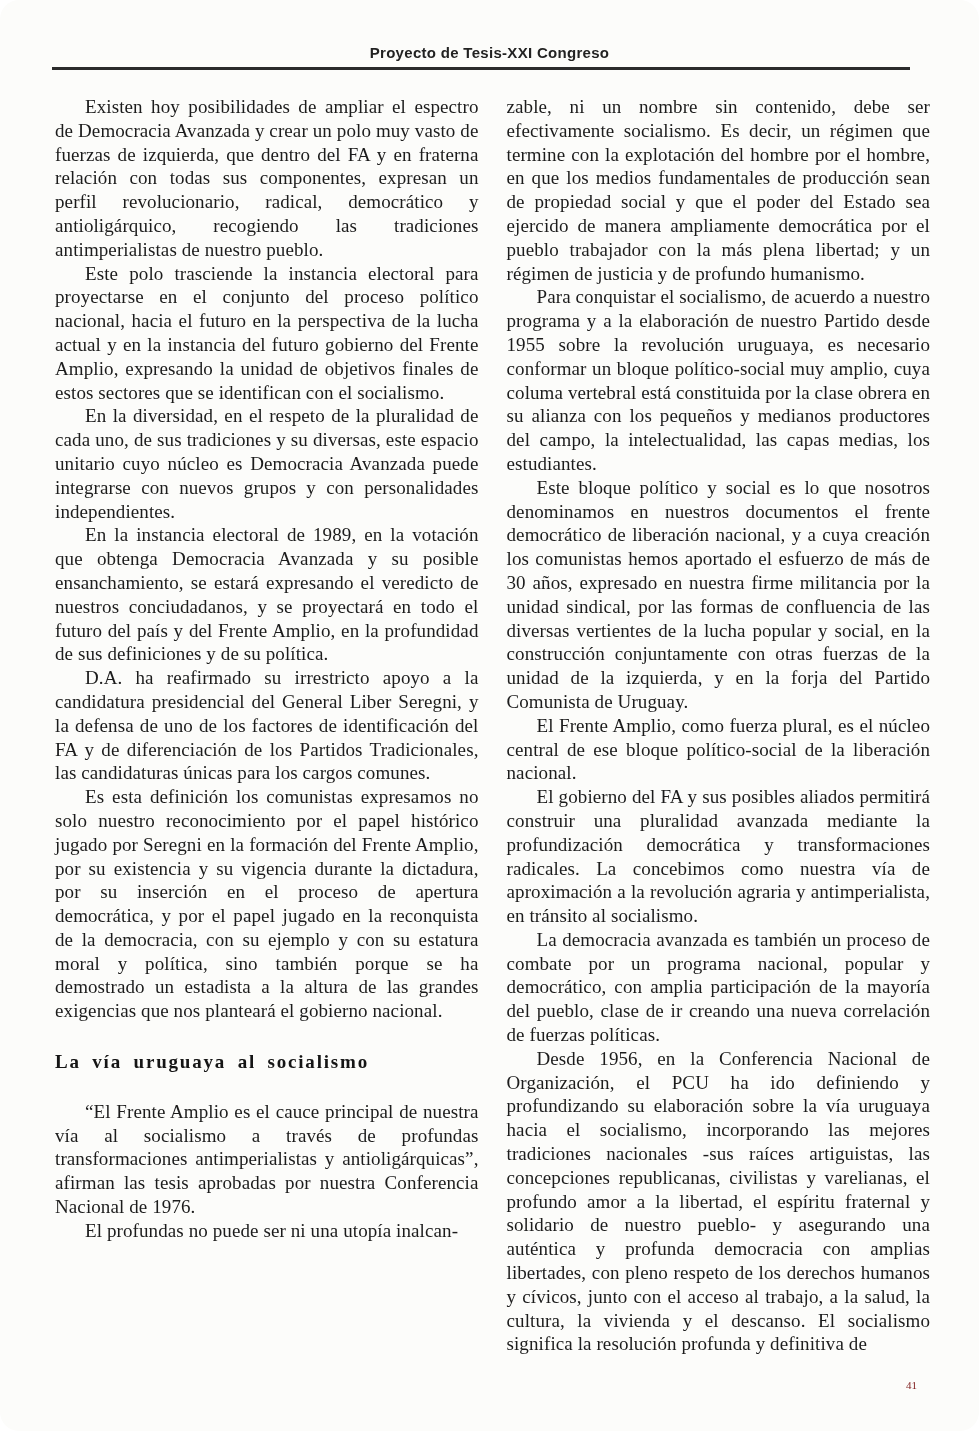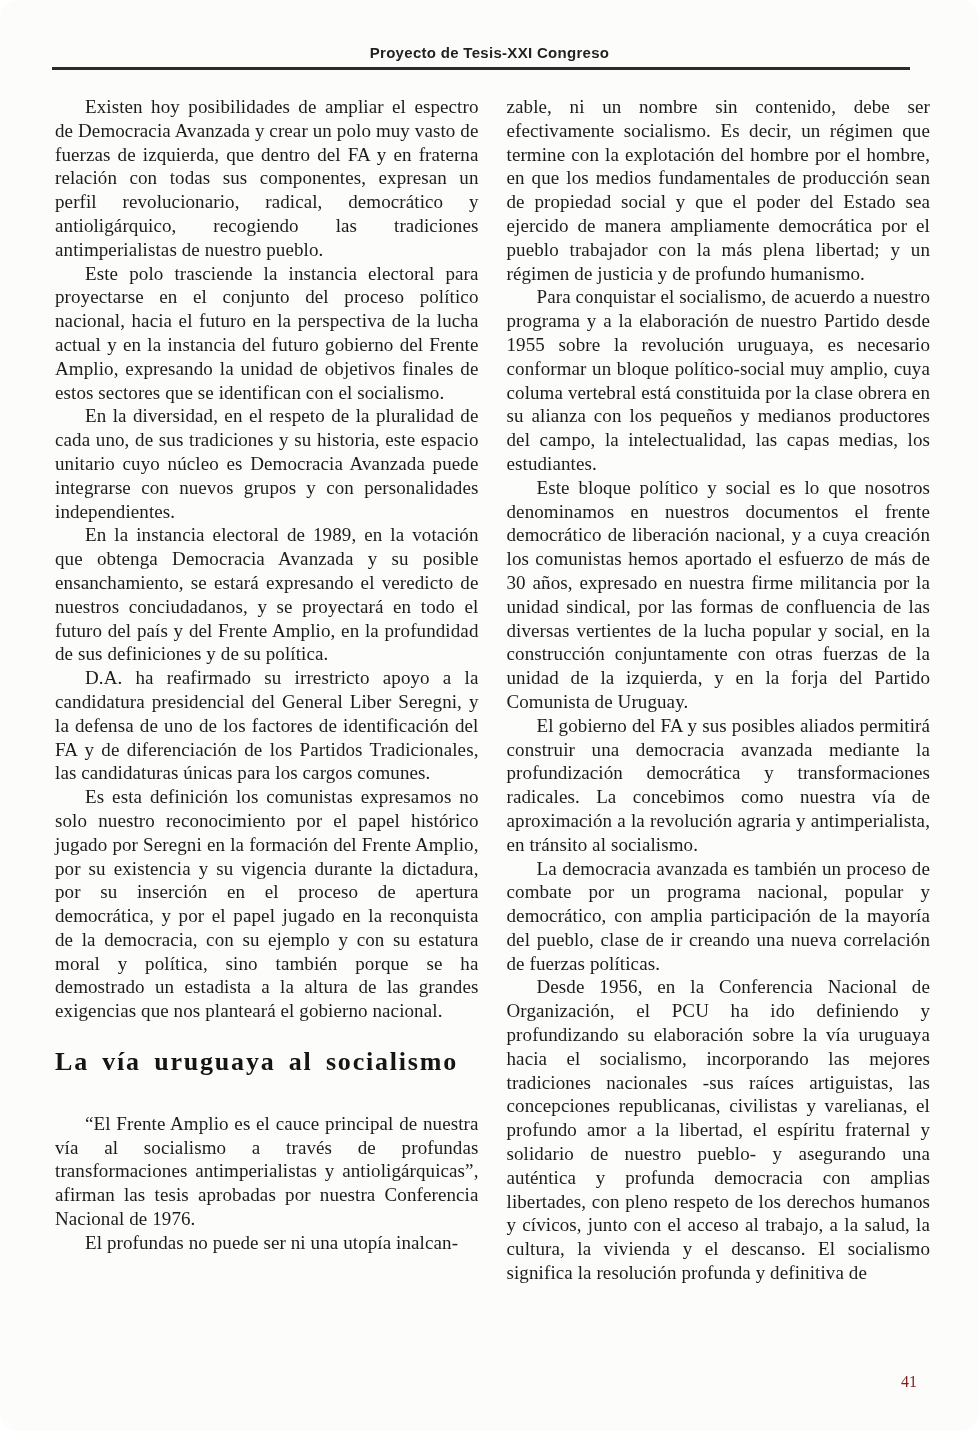--- a/index.html
+++ b/index.html
@@ -46,65 +46,66 @@
     letter-spacing: 0.1px;
   }
   .para {
     margin: 0;
     text-indent: 30px;
   }
   .para.no-indent {
     text-indent: 0;
   }
   .section-heading {
-    font-size: 26px;
+    font-size: 19px;
     font-weight: bold;
     letter-spacing: 1.8px;
     word-spacing: 5px;
-    margin: 27px 0 38px 0;
+    margin: 27px 0 26px 0;
     text-align: left;
     color: #151515;
   }
   .page-number {
     position: absolute;
     right: 62px;
     bottom: 40px;
-    font-size: 16px;
+    font-size: 11px;
     color: #7f1d1d;
   }
 </style>
 </head>
 <body>
 
 <div class="page">
 
   <header>
     <div class="running-header">Proyecto de Tesis-XXI Congreso</div>
     <div class="header-rule"></div>
   </header>
 
   <main class="columns">
 
     <section class="col">
       <p class="para">Existen hoy posibilidades de ampliar el espectro de Democracia Avanzada y crear un polo muy vasto de fuerzas de izquierda, que dentro del FA y en fraterna relación con todas sus componentes, expresan un perfil revolucionario, radical, democrático y antioligárquico, recogiendo las tradiciones antimperialistas de nuestro pueblo.</p>
       <p class="para">Este polo trasciende la instancia electoral para proyectarse en el conjunto del proceso político nacional, hacia el futuro en la perspectiva de la lucha actual y en la instancia del futuro gobierno del Frente Amplio, expresando la unidad de objetivos finales de estos sectores que se identifican con el socialismo.</p>
-      <p class="para">En la diversidad, en el respeto de la pluralidad de cada uno, de sus tradiciones y su historia, este espacio unitario cuyo núcleo es Democracia Avanzada puede integrarse con nuevos grupos y con personalidades independientes.</p>
+      <p class="para">En la diversidad, en el respeto de la pluralidad de cada uno, de sus tradiciones y su diversas, este espacio unitario cuyo núcleo es Democracia Avanzada puede integrarse con nuevos grupos y con personalidades independientes.</p>
       <p class="para">En la instancia electoral de 1989, en la votación que obtenga Democracia Avanzada y su posible ensanchamiento, se estará expresando el veredicto de nuestros conciudadanos, y se proyectará en todo el futuro del país y del Frente Amplio, en la profundidad de sus definiciones y de su política.</p>
       <p class="para">D.A. ha reafirmado su irrestricto apoyo a la candidatura presidencial del General Liber Seregni, y la defensa de uno de los factores de identificación del FA y de diferenciación de los Partidos Tradicionales, las candidaturas únicas para los cargos comunes.</p>
       <p class="para">Es esta definición los comunistas expresamos no solo nuestro reconocimiento por el papel histórico jugado por Seregni en la formación del Frente Amplio, por su existencia y su vigencia durante la dictadura, por su inserción en el proceso de apertura democrática, y por el papel jugado en la reconquista de la democracia, con su ejemplo y con su estatura moral y política, sino también porque se ha demostrado un estadista a la altura de las grandes exigencias que nos planteará el gobierno nacional.</p>
       <h2 class="section-heading">La vía uruguaya al socialismo</h2>
       <p class="para">“El Frente Amplio es el cauce principal de nuestra vía al socialismo a través de profundas transformaciones antimperialistas y antioligárquicas”, afirman las tesis aprobadas por nuestra Conferencia Nacional de 1976.</p>
       <p class="para">El profundas no puede ser ni una utopía inalcan-</p>
     </section>
 
     <section class="col">
       <p class="para no-indent">zable, ni un nombre sin contenido, debe ser efectivamente socialismo. Es decir, un régimen que termine con la explotación del hombre por el hombre, en que los medios fundamentales de producción sean de propiedad social y que el poder del Estado sea ejercido de manera ampliamente democrática por el pueblo trabajador con la más plena libertad; y un régimen de justicia y de profundo humanismo.</p>
       <p class="para">Para conquistar el socialismo, de acuerdo a nuestro programa y a la elaboración de nuestro Partido desde 1955 sobre la revolución uruguaya, es necesario conformar un bloque político-social muy amplio, cuya columa vertebral está constituida por la clase obrera en su alianza con los pequeños y medianos productores del campo, la intelectualidad, las capas medias, los estudiantes.</p>
       <p class="para">Este bloque político y social es lo que nosotros denominamos en nuestros documentos el frente democrático de liberación nacional, y a cuya creación los comunistas hemos aportado el esfuerzo de más de 30 años, expresado en nuestra firme militancia por la unidad sindical, por las formas de confluencia de las diversas vertientes de la lucha popular y social, en la construcción conjuntamente con otras fuerzas de la unidad de la izquierda, y en la forja del Partido Comunista de Uruguay.</p>
-      <p class="para">El gobierno del FA y sus posibles aliados permitirá construir una democracia avanzada mediante la profundización democrática y transformaciones radicales. La concebimos como nuestra vía de aproximación a la revolución agraria y antimperialista, en tránsito al socialismo.</p>
+      <p class="para">El Frente Amplio, como fuerza plural, es el núcleo central de ese bloque político-social de la liberación nacional.</p>
+      <p class="para">El gobierno del FA y sus posibles aliados permitirá construir una pluralidad avanzada mediante la profundización democrática y transformaciones radicales. La concebimos como nuestra vía de aproximación a la revolución agraria y antimperialista, en tránsito al socialismo.</p>
       <p class="para">La democracia avanzada es también un proceso de combate por un programa nacional, popular y democrático, con amplia participación de la mayoría del pueblo, clase de ir creando una nueva correlación de fuerzas políticas.</p>
       <p class="para">Desde 1956, en la Conferencia Nacional de Organización, el PCU ha ido definiendo y profundizando su elaboración sobre la vía uruguaya hacia el socialismo, incorporando las mejores tradiciones nacionales -sus raíces artiguistas, las concepciones republicanas, civilistas y varelianas, el profundo amor a la libertad, el espíritu fraternal y solidario de nuestro pueblo- y asegurando una auténtica y profunda democracia con amplias libertades, con pleno respeto de los derechos humanos y cívicos, junto con el acceso al trabajo, a la salud, la cultura, la vivienda y el descanso. El socialismo significa la resolución profunda y definitiva de</p>
     </section>
 
   </main>
 
   <div class="page-number">41</div>
 
 </div>
 

